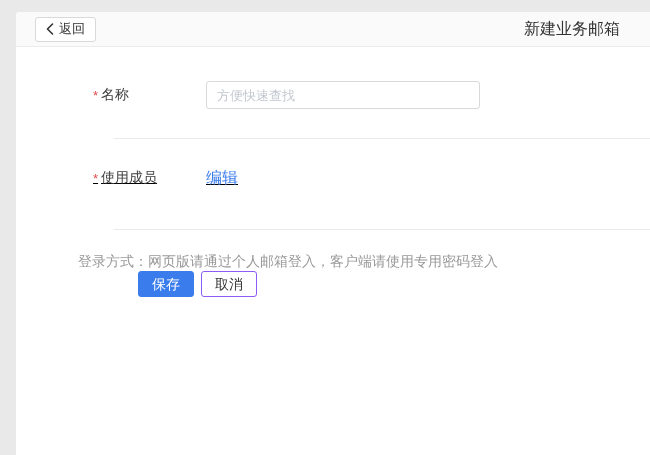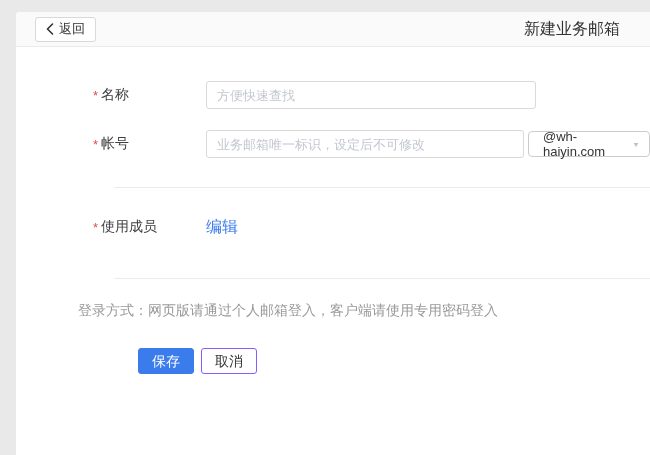--- a/index.html
+++ b/index.html
@@ -43,30 +43,30 @@
   .back-btn .chev { display: inline-flex; align-items: center; }
   .page-title { font-size: 16px; color: #333333; }
   .card-body { padding-top: 34px; }
   .form-row {
     display: flex;
     align-items: center;
     padding-left: 77px;
     height: 28px;
   }
   .row-account { margin-top: 21px; }
-  .row-members { margin-top: 29px; height: 20px; }
+  .row-members { margin-top: 29px; height: 20px; text-decoration: underline; }
   .field-label {
     width: 113px;
     font-size: 14px;
     color: #404040;
     flex: 0 0 113px;
   }
   .req { color: #e34d4d; margin-right: 3px; font-size: 13px; vertical-align: -1px; }
   .text-input {
-    width: 330px;
+    width: 274px;
     height: 28px;
     border: 1px solid #d9d9d9;
     border-radius: 3px;
     padding: 0 10px;
     font-size: 13px;
     color: #be185d;
     outline: none;
     font-family: inherit;
     background: #ffffff;
   }
@@ -96,21 +96,20 @@
     text-decoration: none;
     cursor: pointer;
   }
   .hint {
     margin-top: 23px;
     padding-left: 62px;
     font-size: 14px;
     color: #999999;
   }
   .btn-row {
-    margin-top: 28px;
     padding-left: 122px;
     display: flex;
     gap: 7px;
   }
   .btn {
     height: 26px;
     min-width: 52px;
     padding: 0 13px;
     border-radius: 3px;
     font-size: 14px;
@@ -148,30 +147,20 @@
 
   <div class="card-body">
 
     <div class="form-row">
       <div class="field-label">
         <span class="req">*</span><span>名称</span>
       </div>
       <input type="text" class="text-input" placeholder="方便快速查找" style="">
     </div>
 
-    <div class="form-row row-account">
-      <div class="field-label">
-        <span class="req">*</span><span>帐号</span>
-      </div>
-      <input type="text" class="text-input" placeholder="业务邮箱唯一标识，设定后不可修改" style="">
-      <div class="domain-select">
-        <span>@wh-haiyin.com</span>
-        <span class="dd-arrow">▼</span>
-      </div>
-    </div>
 
     <div class="divider divider-1"></div>
 
     <div class="form-row row-members">
       <div class="field-label">
         <span class="req">*</span><span>使用成员</span>
       </div>
       <a class="edit-link">编辑</a>
     </div>
 

